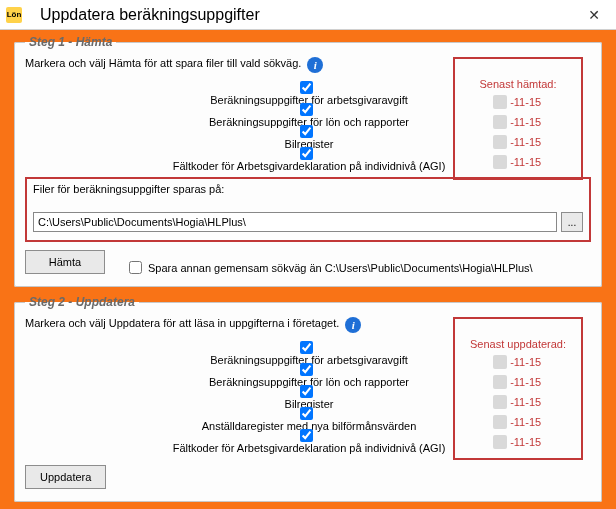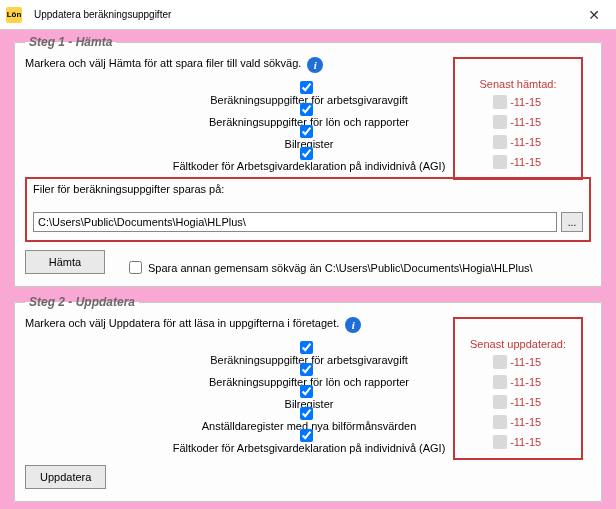--- a/index.html
+++ b/index.html
@@ -24,35 +24,35 @@
   .titlebar .app-icon {
     width: 16px; height: 16px;
     background: #ffd24a;
     border-radius: 2px;
     display: flex;
     align-items: center;
     justify-content: center;
     font-size: 8px;
     font-weight: bold;
     color: #000;
-    margin-right: 12px;
-  }
-  .titlebar .title { flex: 1; font-size: 10px; }
+    margin-right: 18px;
+  }
+  .titlebar .title { flex: 1; font-size: 16px; }
   .titlebar .close {
     width: 44px; height: 30px;
     display: flex; align-items: center; justify-content: center;
     font-size: 14px;
     color: #333;
     cursor: default;
   }
   .client {
     position: relative;
     padding: 5px 14px 10px 14px;
     height: calc(509px - 30px);
-    background: #f9a8d4;
+    background: #f97316;
   }
   fieldset.step {
     border: 1px solid #c8c8c8;
     border-radius: 2px;
     margin: 0 0 8px 0;
     padding: 8px 10px 12px 10px;
     background: #fdfdfd;
     position: relative;
   }
   fieldset.step > legend {

